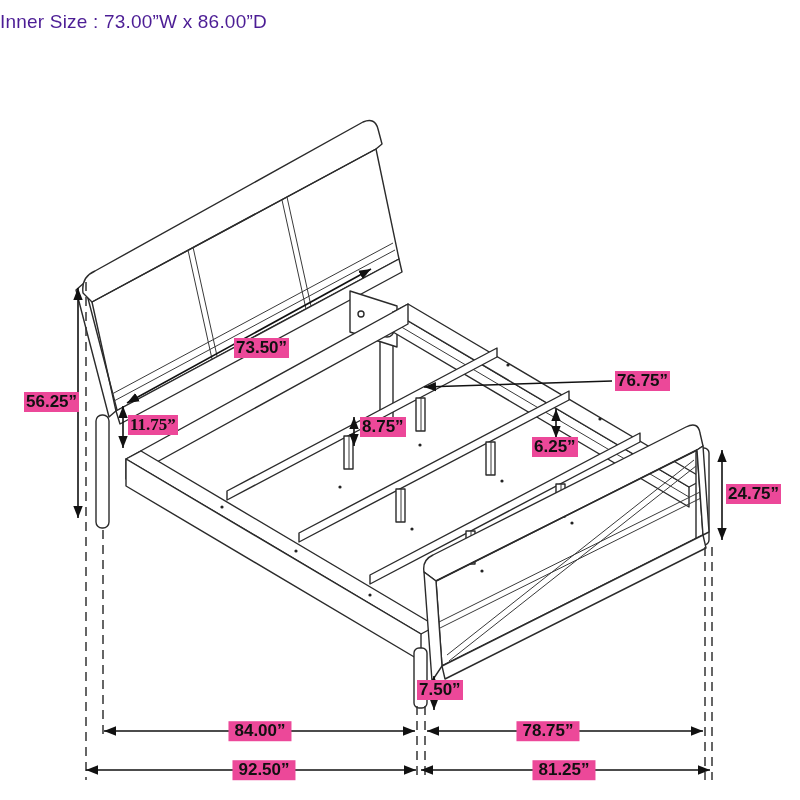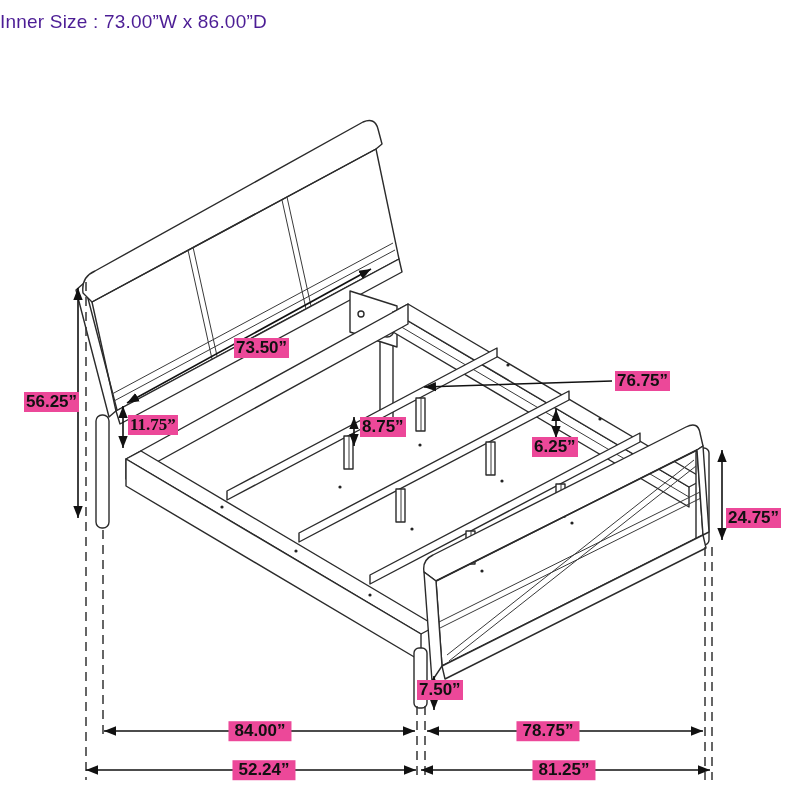--- a/index.html
+++ b/index.html
@@ -152,20 +152,20 @@
   </svg>
 
   <div class="title">Inner Size : 73.00”W x 86.00”D</div>
 
   <div class="dl" style="left:234px; top:338px;">73.50”</div>
   <div class="dl" style="left:615px; top:371px;">76.75”</div>
   <div class="dl" style="left:24px;  top:392px;text-align:center;">56.25”</div>
   <div class="dl" style="left:128px; top:415px;font-family:Liberation Serif, serif;">11.75”</div>
   <div class="dl" style="left:360px; top:417px;">8.75”</div>
   <div class="dl" style="left:532px; top:421px;margin-top:16px;">6.25”</div>
-  <div class="dl" style="left:726px; top:484px;margin-top:24px;">24.75”</div>
+  <div class="dl" style="left:726px; top:484px;">24.75”</div>
   <div class="dl" style="left:417px; top:680px;">7.50”</div>
 
   <div class="dl center" style="left:260px; top:731px;">84.00”</div>
   <div class="dl center" style="left:548px; top:731px;">78.75”</div>
-  <div class="dl center" style="left:264px; top:770px;">52.24”</div>
+  <div class="dl center" style="left:264px; top:770px;">92.50”</div>
   <div class="dl center" style="left:564px; top:770px;">81.25”</div>
 </div>
 
 </body></html>

